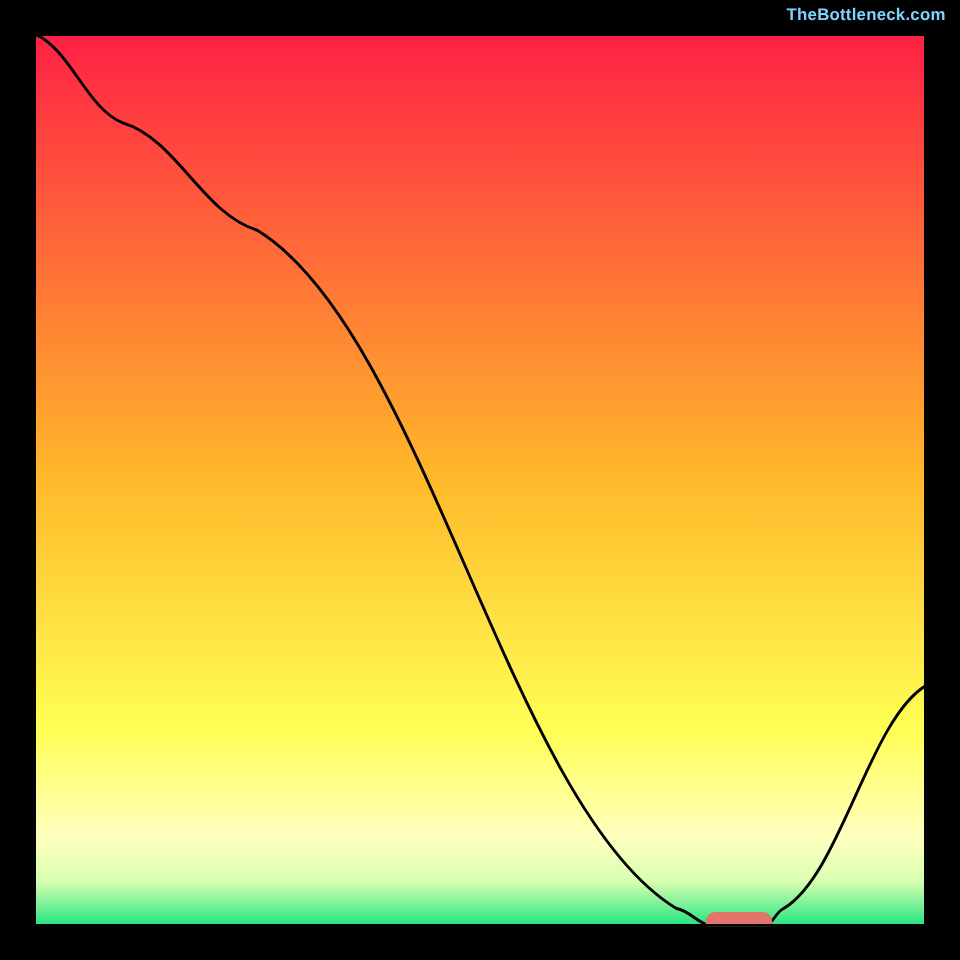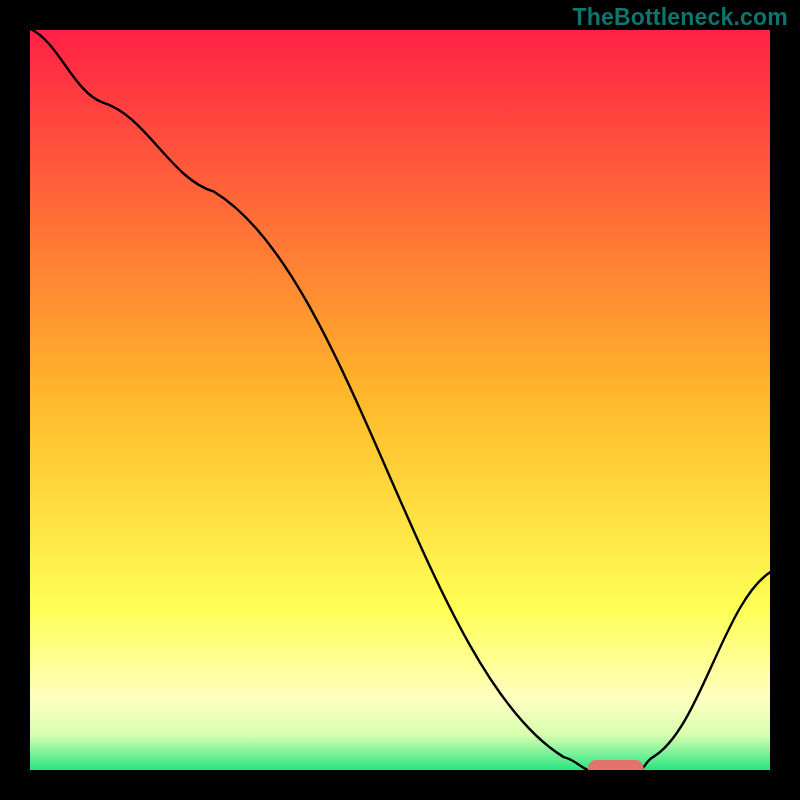--- a/index.html
+++ b/index.html
@@ -13,22 +13,22 @@
   }
   .canvas {
     position: relative;
     width: 800px;
     height: 800px;
   }
   .watermark {
     position: absolute;
     top: 4px;
     right: 12px;
-    color: #0f766e;
-    font-size: 23px;
+    color: #7dd3fc;
+    font-size: 14px;
     font-weight: 600;
     letter-spacing: 0.2px;
     z-index: 10;
   }
   .plot-area {
     position: absolute;
     left: 28px;
     top: 28px;
     width: 744px;
     height: 744px;

